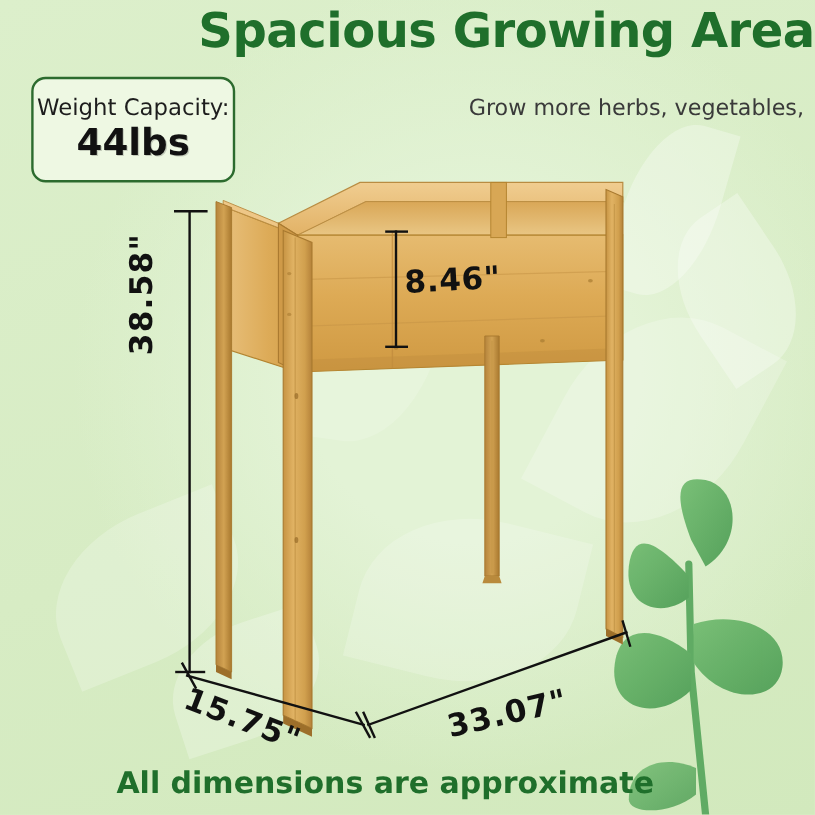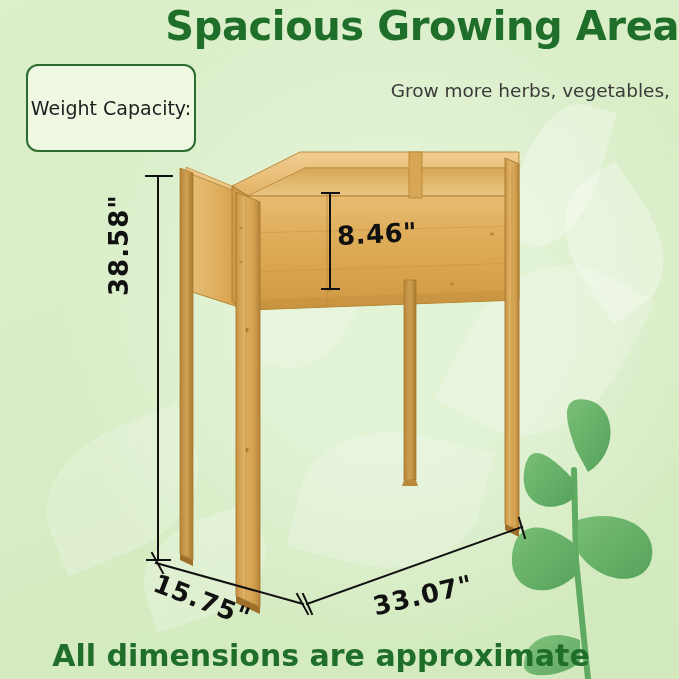--- a/index.html
+++ b/index.html
@@ -54,21 +54,21 @@
       transform-origin:left top;letter-spacing:1px;}
   #dim-depth8{left:337px;top:219px;font-size:26px;transform:rotate(-3deg);letter-spacing:.5px;}
   #dim-width15{left:160px;top:568px;font-size:26px;transform:rotate(21deg);
       transform-origin:left top;letter-spacing:1px;}
   #dim-len33{left:370px;top:592px;font-size:26px;transform:rotate(-13deg);
       transform-origin:left top;letter-spacing:1px;}
 
   
   #footer{
     position:absolute;left:0;top:638px;width:642px;text-align:center;
-    font-size:30px;font-weight:bold;color:#1f6f2b;white-space:nowrap;
+    font-size:25px;font-weight:bold;color:#1f6f2b;white-space:nowrap;
   }
 </style>
 </head>
 <body>
 
 <div id="stage">
 
   <div class="bgleaf" style="left:520px;top:100px;width:78px;height:150px;transform:rotate(16deg);"></div>
   <div class="bgleaf" style="left:568px;top:175px;width:92px;height:135px;transform:rotate(-34deg);"></div>
   <div class="bgleaf" style="left:470px;top:255px;width:150px;height:190px;transform:rotate(28deg);opacity:.22;"></div>
@@ -209,20 +209,21 @@
   </svg>
 
   <div id="title">Spacious Growing Area</div>
 
   <div id="subtitle">
     <span class="l">Grow more herbs, vegetables,</span>
   </div>
 
   <div id="badge">
     <div class="cap">Weight Capacity:</div>
+    <div class="val">44lbs</div>
   </div>
 
   <div class="dimtext" id="dim-height">38.58"</div>
   <div class="dimtext" id="dim-depth8">8.46"</div>
   <div class="dimtext" id="dim-width15">15.75"</div>
   <div class="dimtext" id="dim-len33">33.07"</div>
 
   <div id="footer">All dimensions are approximate</div>
 </div>
 

